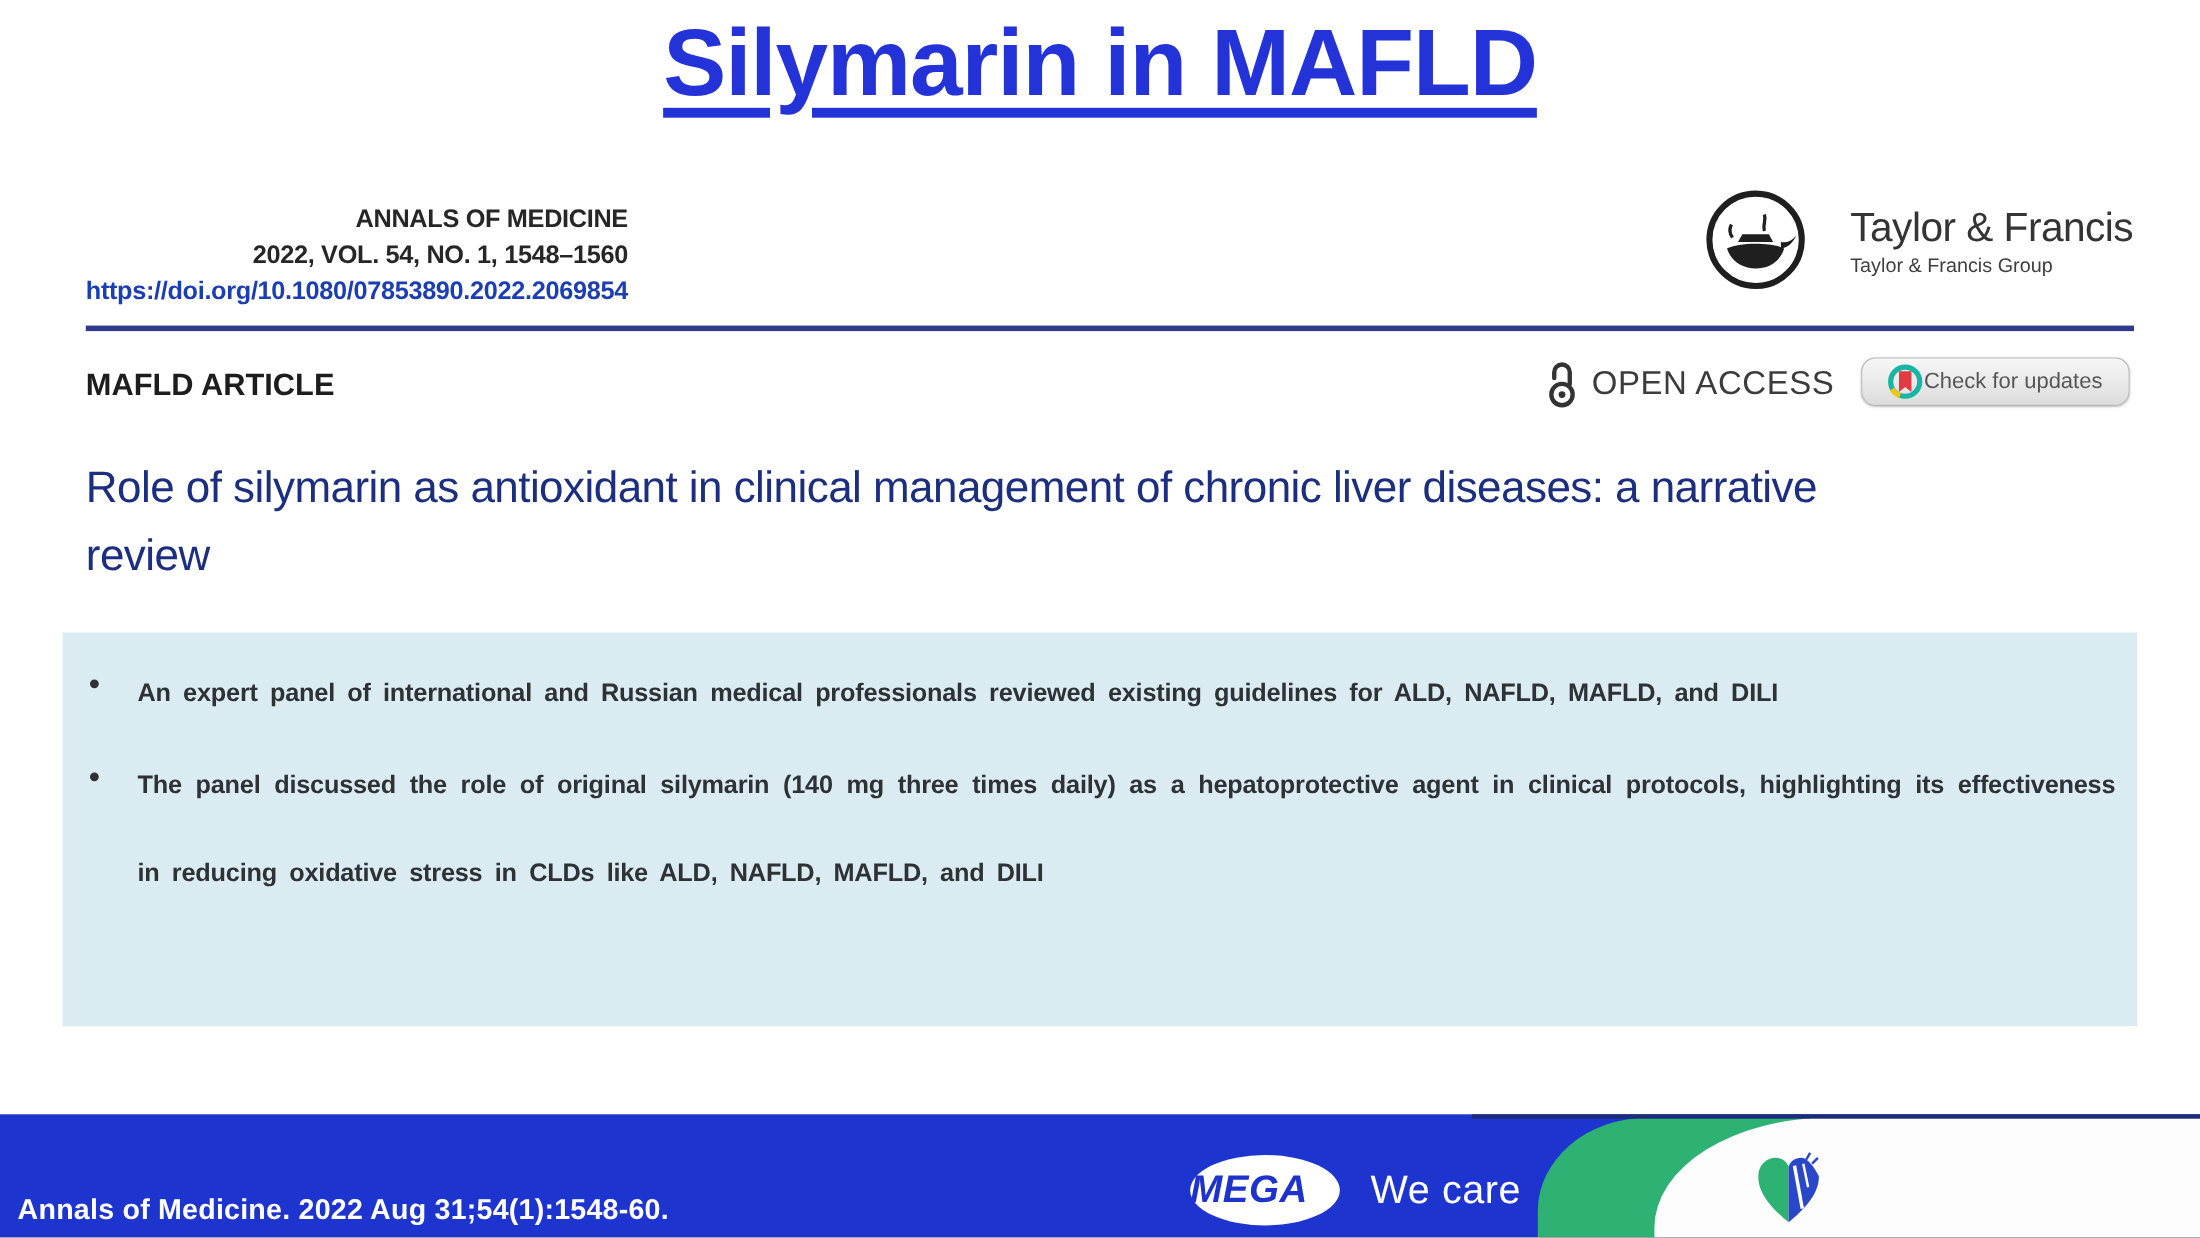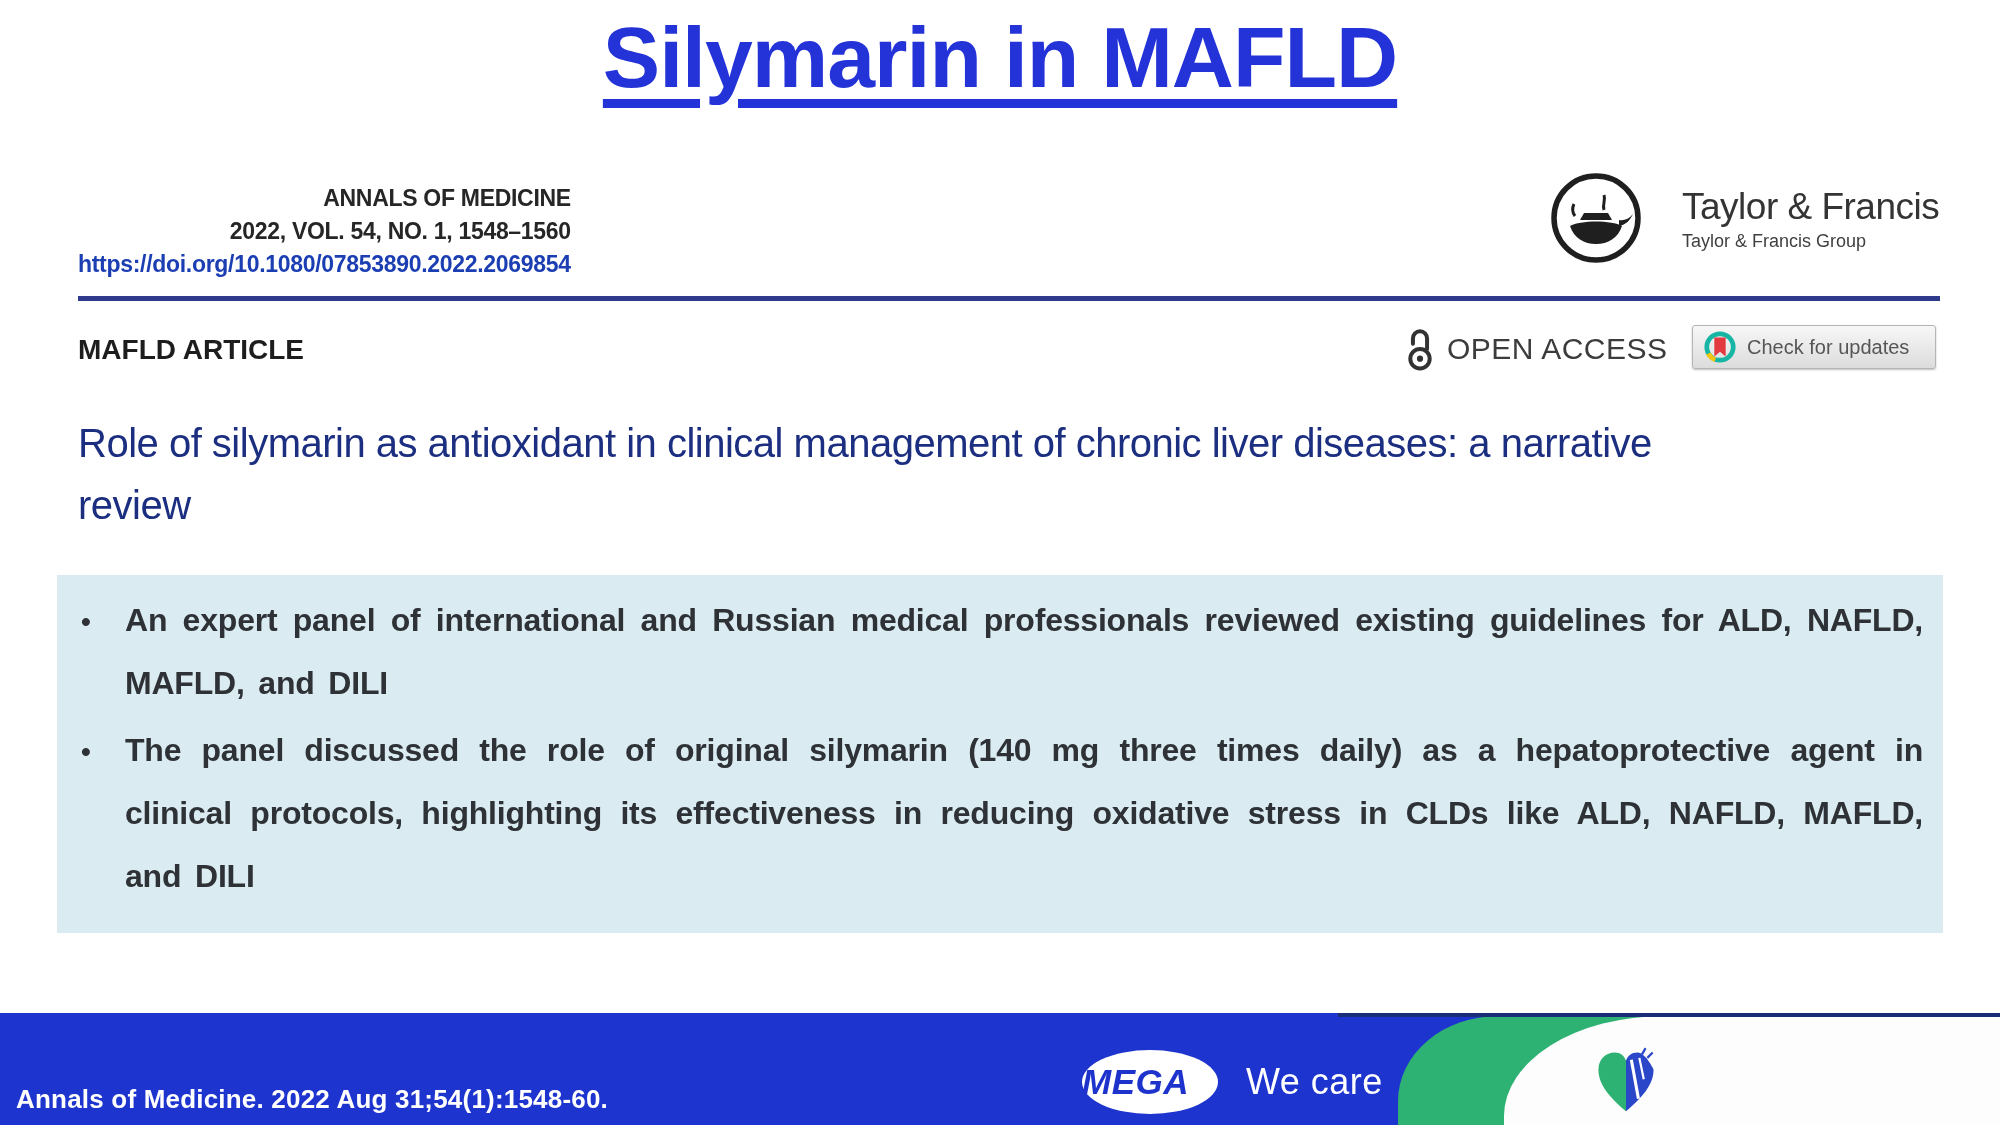--- a/index.html
+++ b/index.html
@@ -26,41 +26,41 @@
   .tf-text{margin-left:14px;padding-top:16px;}
   .tf-name{font-size:37px;color:#343434;letter-spacing:-0.5px;}
   .tf-sub{font-size:18px;color:#3f3f3f;margin-top:3px;}
   .head-rule{position:absolute;left:78px;top:296px;width:1862px;height:5px;background:#2e3a8c;}
   
   .article-kind{position:absolute;left:78px;top:334px;font-size:28px;font-weight:bold;color:#1d1d1d;}
   .open-access{position:absolute;left:1405px;top:326px;display:flex;align-items:center;gap:12px;}
   .open-access-label{font-size:30px;color:#3c3c3c;letter-spacing:0.5px;}
   .check-badge{
     position:absolute;left:1692px;top:325px;width:244px;height:44px;box-sizing:border-box;
-    display:flex;align-items:center;gap:10px;padding:0 10px;
-    background:linear-gradient(#f7f7f7,#dcdcdc);border:1px solid #b5b5b5;border-radius:3px;
+    display:flex;align-items:center;padding:0 22px;
+    background:linear-gradient(#f7f7f7,#dcdcdc);border:1px solid #b5b5b5;border-radius:13px;
     box-shadow:0 1px 2px rgba(0,0,0,0.25);cursor:pointer;
   }
   .check-badge-label{font-size:20px;color:#565656;}
   
   .article-title{
     position:absolute;left:78px;top:412px;width:1640px;
     font-size:40px;font-weight:normal;color:#1b2e80;line-height:62px;letter-spacing:-0.5px;
   }
   
   .summary-box{
     position:absolute;left:57px;top:575px;width:1886px;height:358px;box-sizing:border-box;
     background:#daecf2;padding:14px 20px 0 24px;
   }
   .bullet-item{display:flex;margin-bottom:4px;}
   .bullet-dot{width:44px;flex:0 0 44px;font-size:28px;line-height:65px;color:#2e3236;font-weight:bold;}
   .bullet-dot::before{content:"\2022";}
   .bullet-text{
-    flex:1;margin:0;text-align:justify;font-size:32px;font-weight:bold;color:#2e3236;
-    line-height:63px;letter-spacing:-0.2px;word-spacing:5px;
+    flex:1;margin:0;text-align:justify;font-size:23px;font-weight:bold;color:#2e3236;
+    line-height:80px;letter-spacing:-0.2px;word-spacing:5px;
   }
   
   .footer{position:absolute;left:0;top:1013px;width:2000px;height:112px;background:#1e34cf;}
   .footer-green{position:absolute;left:1398px;top:3px;right:0;bottom:0;background:#2eb273;border-top-left-radius:100px 85px;}
   .footer-white{position:absolute;left:1504px;top:3px;right:0;bottom:0;background:#fdfdfd;border-top-left-radius:160px 100px;}
   .footer-navy-line{position:absolute;left:1338px;top:0;right:0;height:4px;background:#1c2d78;}
   .footer-citation{position:absolute;left:16px;bottom:10px;font-size:26px;font-weight:bold;color:#ffffff;letter-spacing:0.2px;}
   .mega-group{position:absolute;left:1082px;top:37px;display:flex;align-items:center;}
   .mega-oval{
     width:136px;height:64px;background:#ffffff;border-radius:50%;

